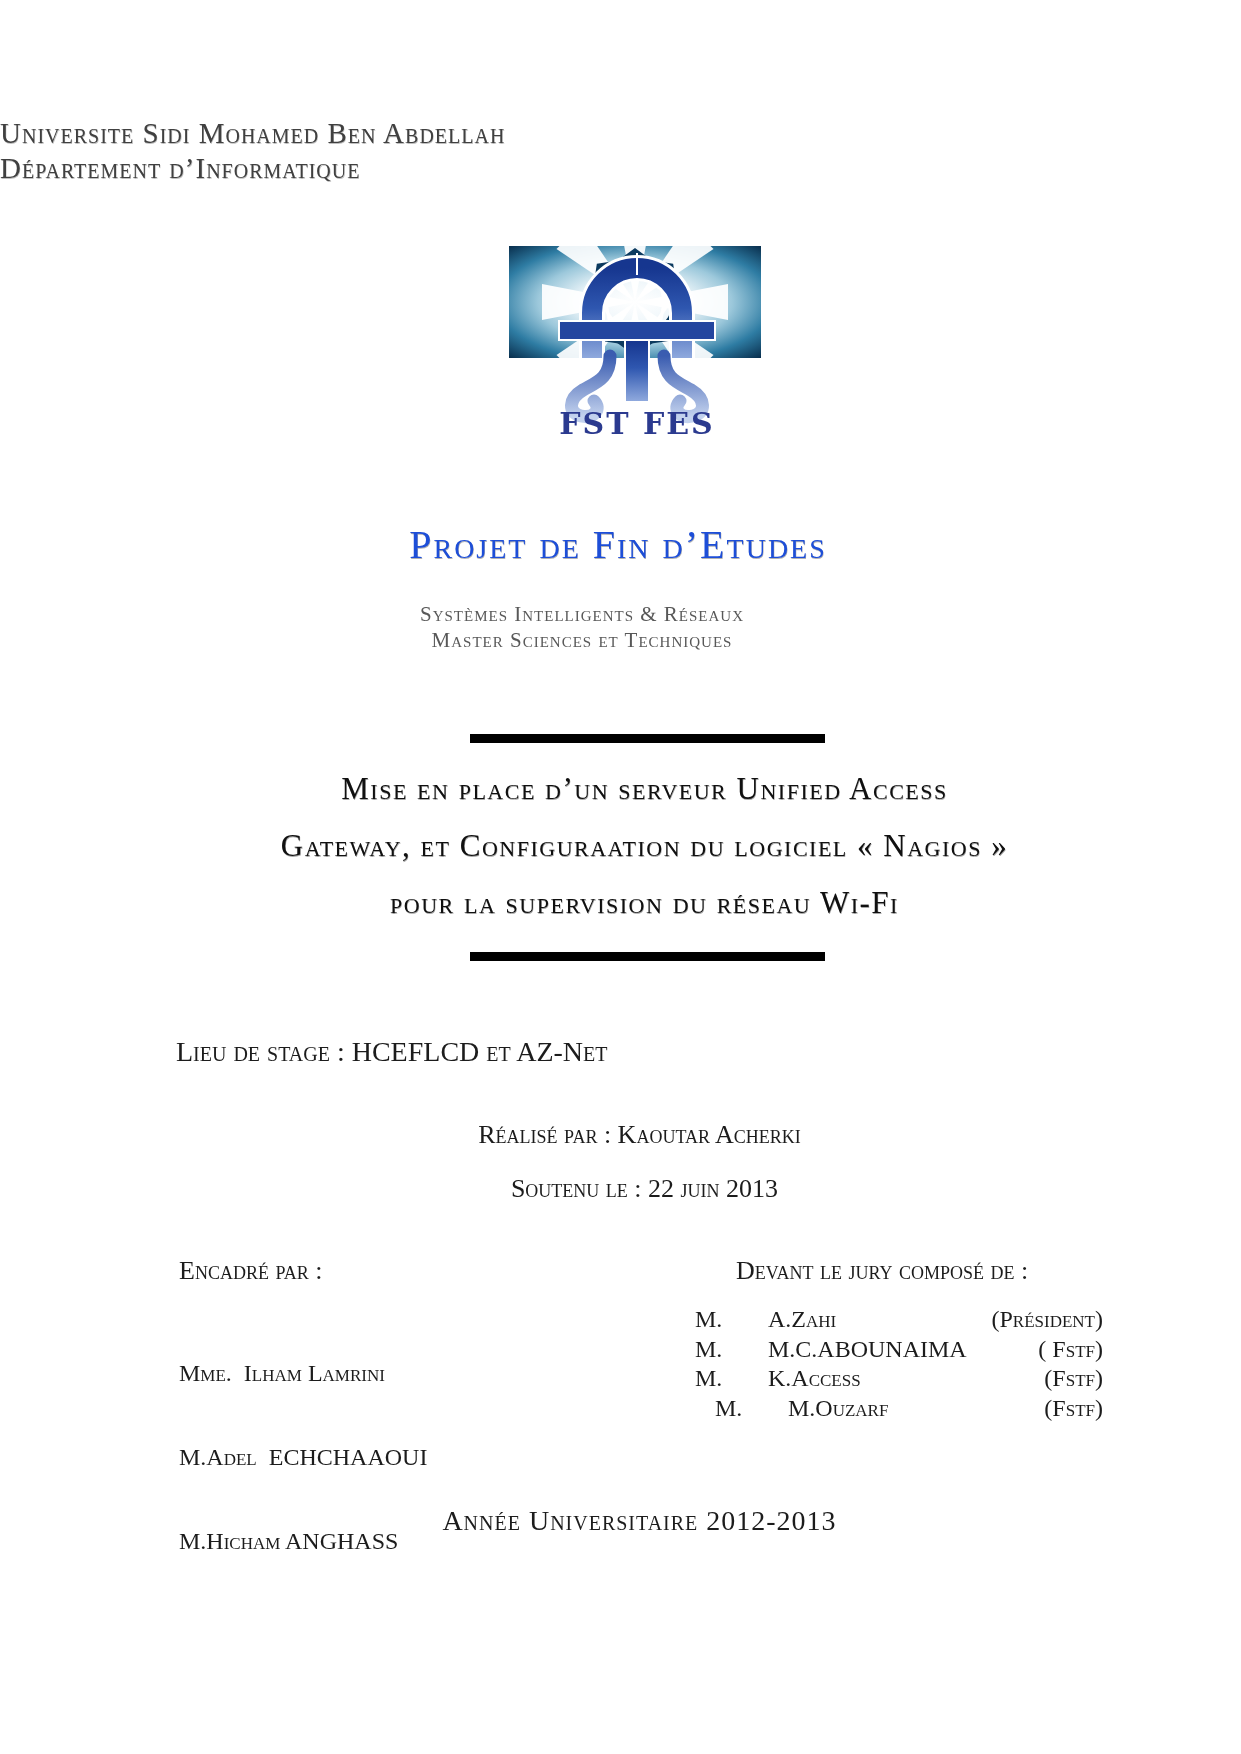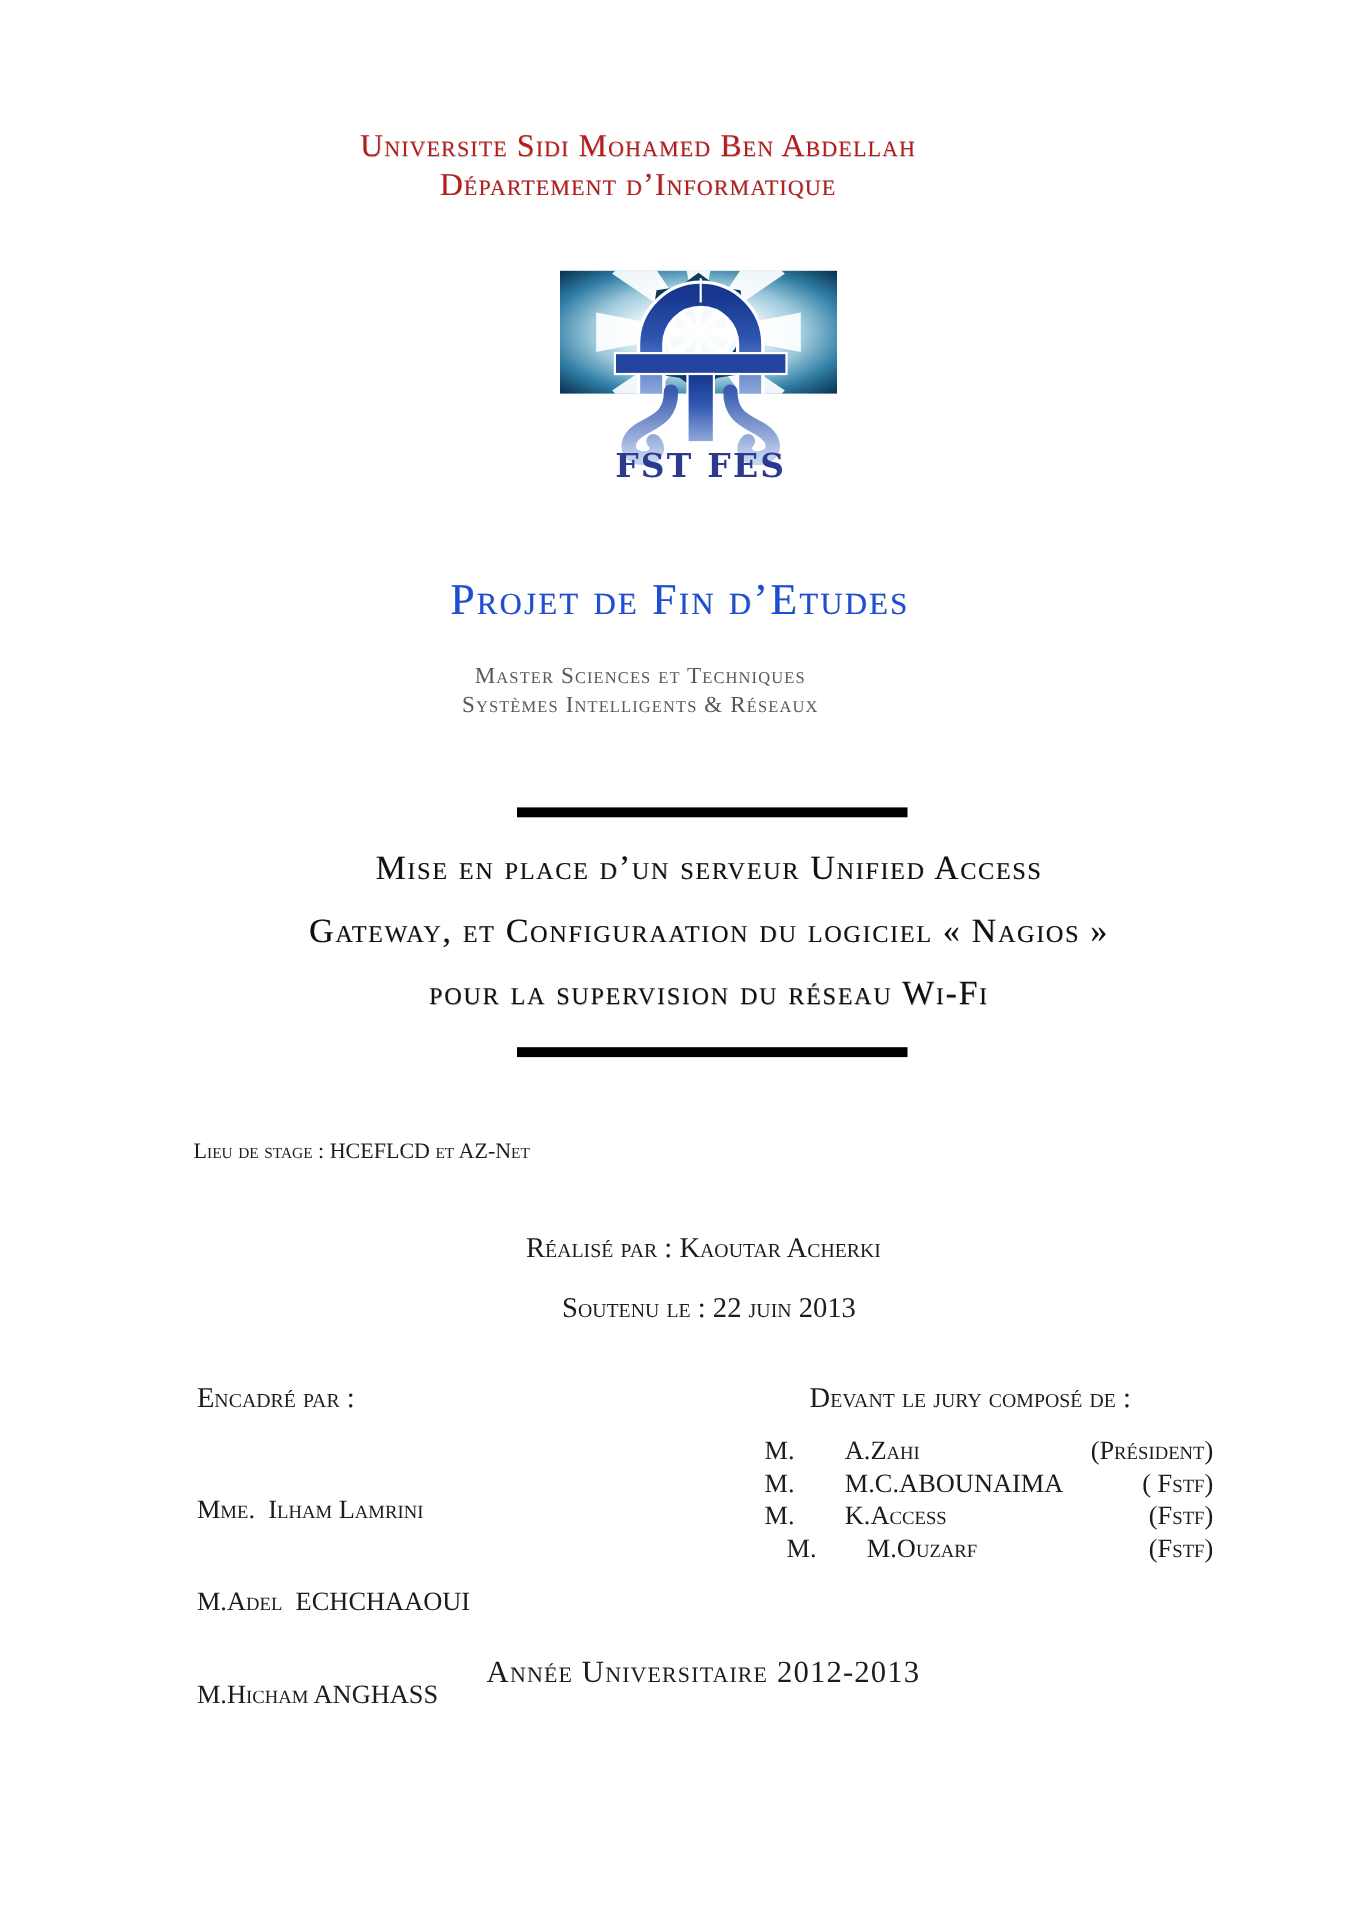--- a/index.html
+++ b/index.html
@@ -3,33 +3,33 @@
 <meta charset="utf-8">
 <style>
   html,body{margin:0;padding:0;}
   body{
     width:1241px;height:1754px;background:#ffffff;position:relative;overflow:hidden;
     font-family:"Liberation Serif","DejaVu Serif",serif;
     font-variant-caps:small-caps;
     color:#1c1c1c;
   }
   .abs{position:absolute;}
-  .univ{top:116px;left:0;width:1160px;text-align:center;font-size:29px;line-height:35px;
-        color:#b91c1c;letter-spacing:1px;text-shadow:0.6px 0.6px 0.6px rgba(0,0,0,0.25);}
+  .univ{top:116px;left:0;width:1160px;text-align:left;font-size:29px;line-height:35px;
+        color:#404040;letter-spacing:1px;text-shadow:0.6px 0.6px 0.6px rgba(0,0,0,0.25);}
   .logo{top:243px;left:505px;width:260px;height:200px;}
   .pfe{top:521px;left:0;width:1236px;text-align:center;font-size:40px;letter-spacing:2px;
        color:#1d4ed8;text-shadow:0.5px 0.5px 0.5px rgba(0,0,0,0.3);}
   .program{top:601px;left:0;width:1164px;text-align:center;font-size:21px;line-height:26px;
        color:#585858;letter-spacing:1px;}
   .rule{left:470px;width:355px;height:9px;background:#000000;}
   .rule1{top:734px;}
   .rule2{top:952px;}
   .thesis{top:760px;left:24px;width:1241px;text-align:center;font-size:31px;line-height:57px;
        color:#101010;letter-spacing:1.5px;text-shadow:0.5px 0.5px 0.5px rgba(0,0,0,0.35);}
-  .place{top:1036px;left:176px;font-size:20px;}
+  .place{top:1036px;left:176px;font-size:28px;}
   .author{top:1120px;left:19px;width:1241px;text-align:center;font-size:26px;}
   .defense{top:1174px;left:24px;width:1241px;text-align:center;font-size:26px;}
   .sup-head{top:1256px;left:179px;font-size:26px;}
   .jury-head{top:1256px;left:692px;font-size:26px;margin-left:44px;}
   .sup-names{top:1303px;left:179px;font-size:24px;line-height:28px;white-space:pre;}
   .jury-rows{top:1305px;left:695px;width:408px;font-size:24px;}
   .jury-row{display:flex;line-height:29.5px;}
   .jury-row .t{width:73px;flex:0 0 73px;}
   .jury-row .n{flex:1;white-space:pre;}
   .jury-row .a{text-align:right;white-space:pre;}
@@ -106,22 +106,22 @@
       <path d="M 159 113 C 159 135 172 139 186 147 C 201 156 201 170 188 173 C 175 176 167 166 175 158" fill="none" stroke="url(#scrollG)" stroke-width="13" stroke-linecap="round"></path>
     </g>
 
     <text x="132" y="191" text-anchor="middle" font-size="30" letter-spacing="2" fill="#2b3a8f" class="logo-caption-text">FST FES</text>
   </svg>
 </div>
 
 <div class="abs pfe">Projet de Fin d’Etudes</div>
 
 <div class="abs program">
+  <div>Systèmes Intelligents &amp; Réseaux</div>
   <div>Master Sciences et Techniques</div>
-  <div>Systèmes Intelligents &amp; Réseaux</div>
 </div>
 
 <div class="abs rule rule1"></div>
 <div class="abs thesis">
   <div>Mise en place d’un serveur Unified Access</div>
   <div>Gateway, et Configuraation du logiciel « Nagios »</div>
   <div>pour la supervision du réseau Wi-Fi</div>
 </div>
 <div class="abs rule rule2"></div>
 

